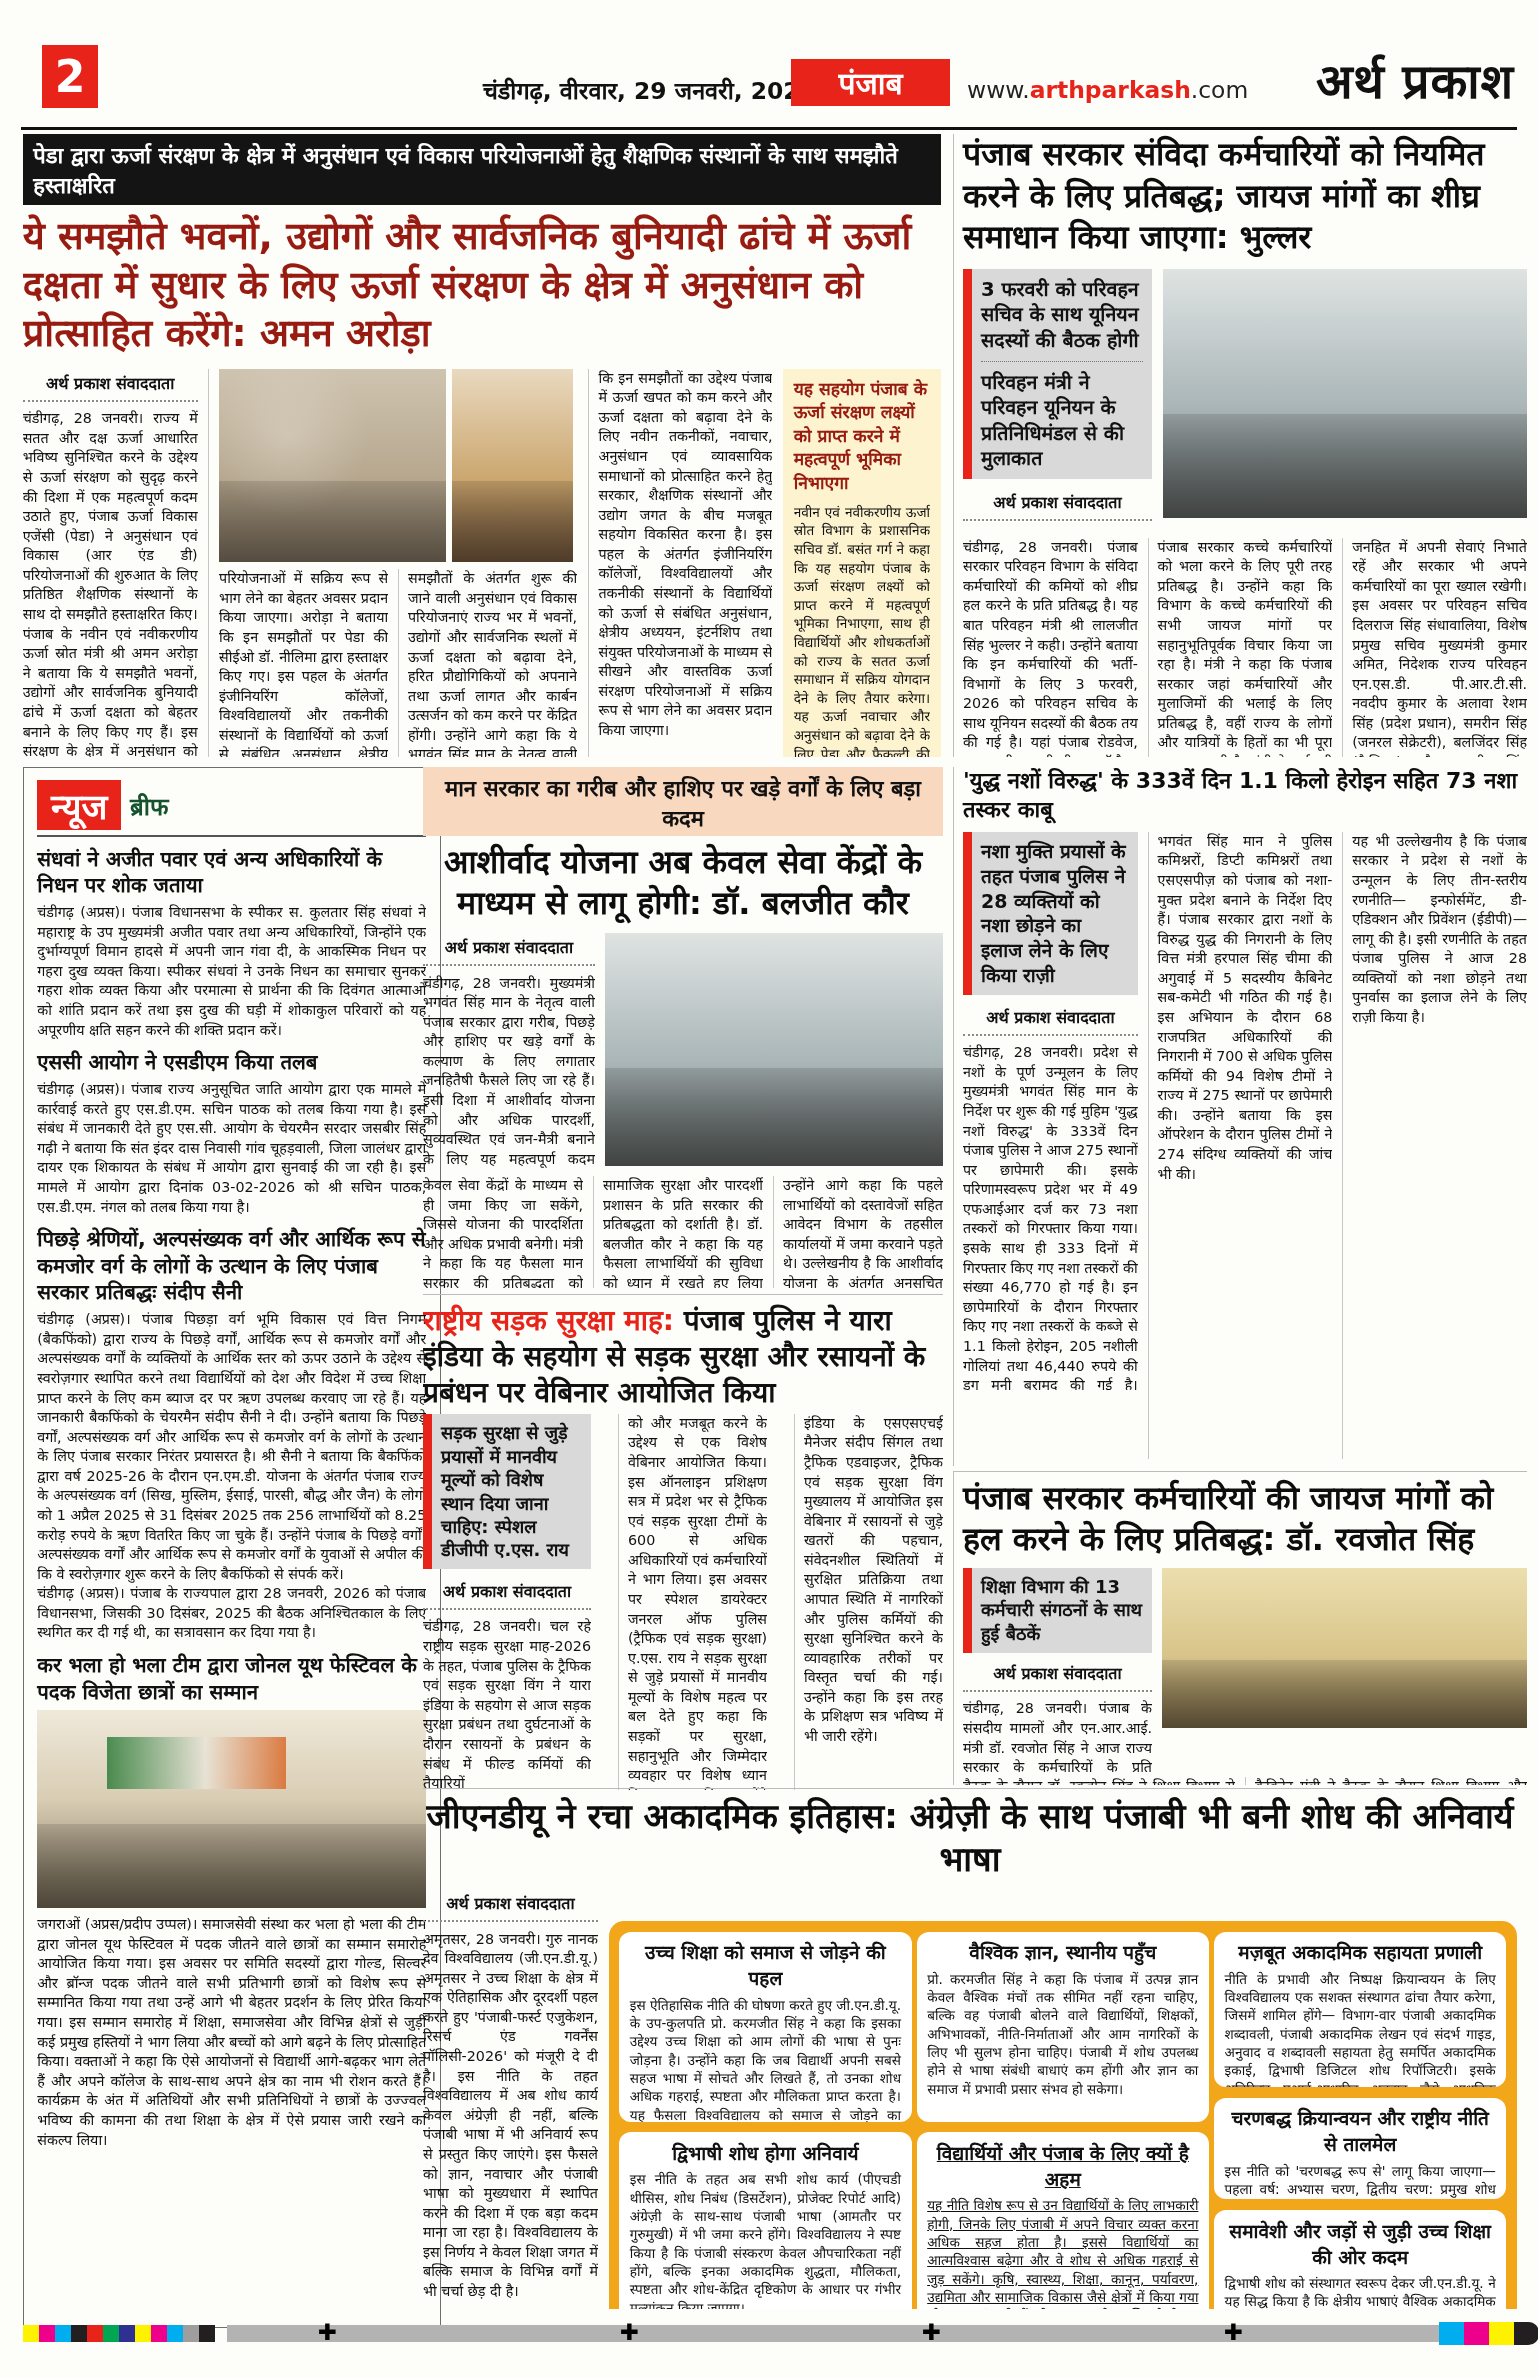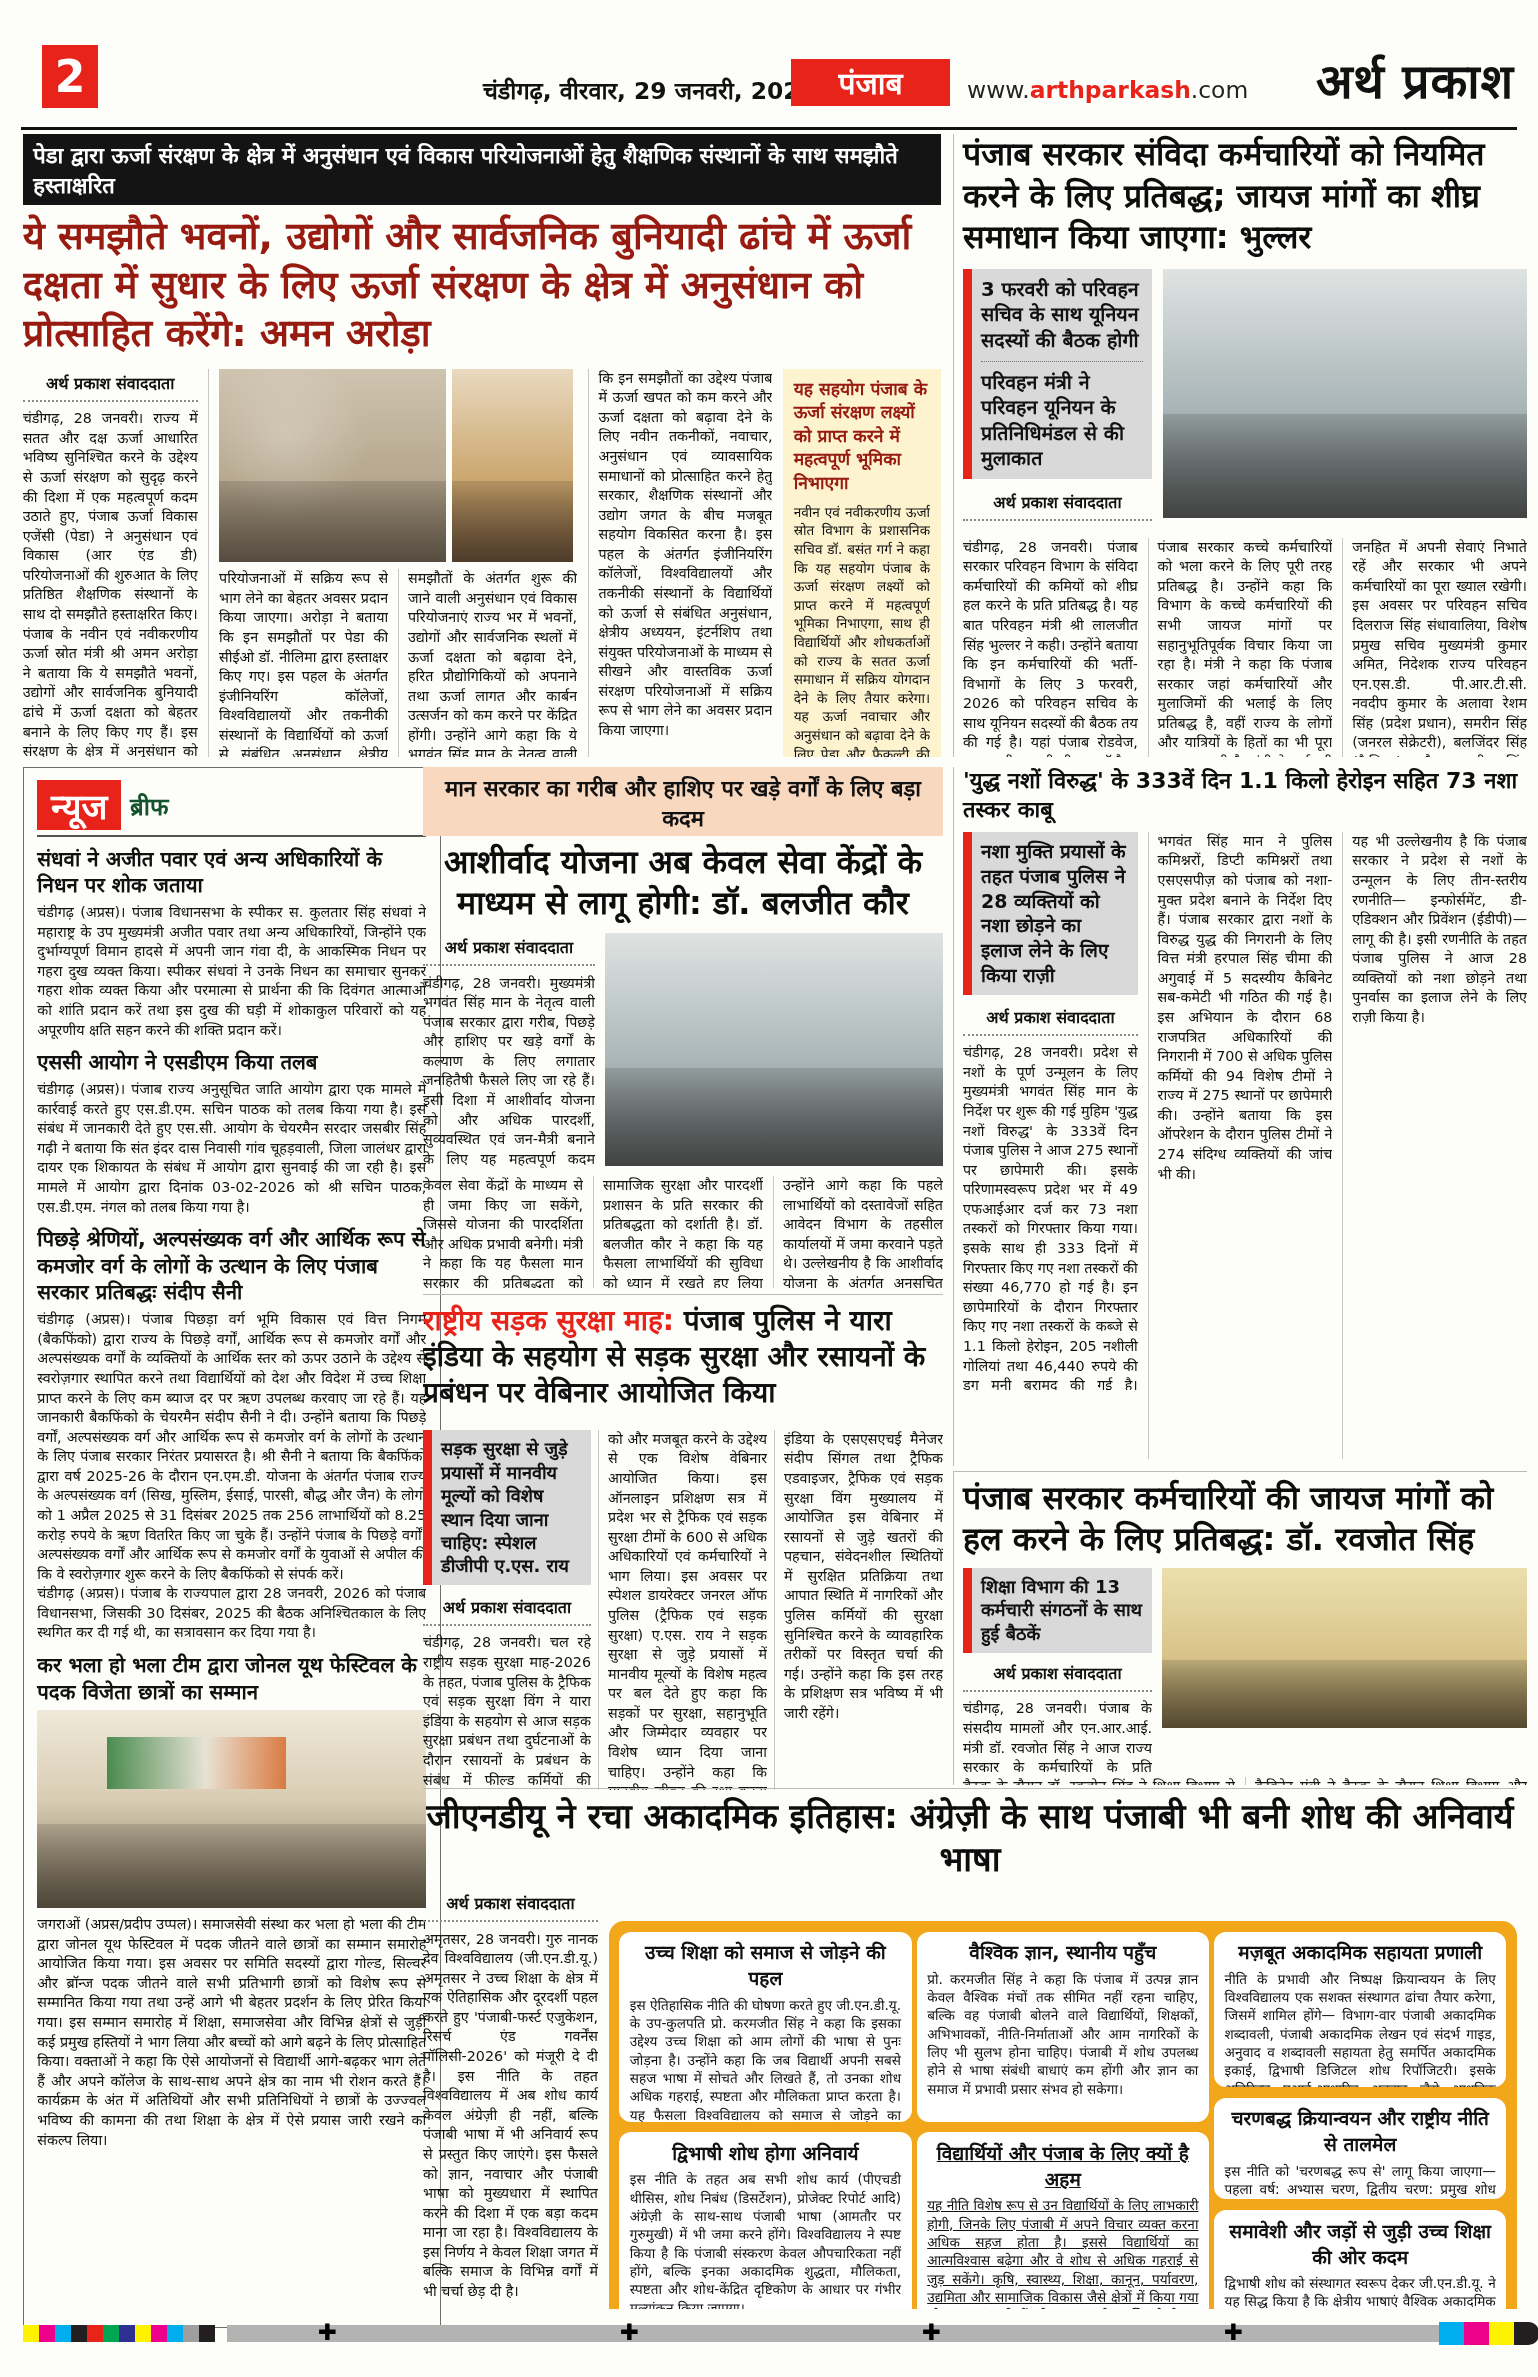--- a/index.html
+++ b/index.html
@@ -180,21 +180,21 @@
         <div class="byline" style="margin-top:7.6px;">अर्थ प्रकाश संवाददाता</div>
         <div class="txt" style="height:347px;">चंडीगढ़, 28 जनवरी। प्रदेश से नशों के पूर्ण उन्मूलन के लिए मुख्यमंत्री भगवंत सिंह मान के निर्देश पर शुरू की गई मुहिम 'युद्ध नशों विरुद्ध' के 333वें दिन पंजाब पुलिस ने आज 275 स्थानों पर छापेमारी की। इसके परिणामस्वरूप प्रदेश भर में 49 एफआईआर दर्ज कर 73 नशा तस्करों को गिरफ्तार किया गया। इसके साथ ही 333 दिनों में गिरफ्तार किए गए नशा तस्करों की संख्या 46,770 हो गई है। इन छापेमारियों के दौरान गिरफ्तार किए गए नशा तस्करों के कब्जे से 1.1 किलो हेरोइन, 205 नशीली गोलियां तथा 46,440 रुपये की ड्रग मनी बरामद की गई है। उल्लेखनीय है कि मुख्यमंत्री</div>
       </div>
       <div class="txt vsep" style="flex:1;padding-left:9px;">भगवंत सिंह मान ने पुलिस कमिश्नरों, डिप्टी कमिश्नरों तथा एसएसपीज़ को पंजाब को नशा-मुक्त प्रदेश बनाने के निर्देश दिए हैं। पंजाब सरकार द्वारा नशों के विरुद्ध युद्ध की निगरानी के लिए वित्त मंत्री हरपाल सिंह चीमा की अगुवाई में 5 सदस्यीय कैबिनेट सब-कमेटी भी गठित की गई है। इस अभियान के दौरान 68 राजपत्रित अधिकारियों की निगरानी में 700 से अधिक पुलिस कर्मियों की 94 विशेष टीमों ने राज्य में 275 स्थानों पर छापेमारी की। उन्होंने बताया कि इस ऑपरेशन के दौरान पुलिस टीमों ने 274 संदिग्ध व्यक्तियों की जांच भी की।</div>
       <div class="txt vsep" style="flex:1;padding-left:9px;">यह भी उल्लेखनीय है कि पंजाब सरकार ने प्रदेश से नशों के उन्मूलन के लिए तीन-स्तरीय रणनीति— इन्फोर्समेंट, डी-एडिक्शन और प्रिवेंशन (ईडीपी)—लागू की है। इसी रणनीति के तहत पंजाब पुलिस ने आज 28 व्यक्तियों को नशा छोड़ने तथा पुनर्वास का इलाज लेने के लिए राज़ी किया है।</div>
     </div>
   </div>
 
   <div class="blk" style="left:423px;top:1294px;width:520px;height:487px;border-top:0.8px solid #bbb;padding-top:7.6px;">
     <div style="font-size:28px;font-weight:800;line-height:1.3;text-align:left;"><span style="color:#e8231a;">राष्ट्रीय सड़क सुरक्षा माह:</span><span> पंजाब पुलिस ने यारा इंडिया के सहयोग से सड़क सुरक्षा और रसायनों के प्रबंधन पर वेबिनार आयोजित किया</span></div>
-    <div class="cols" style="gap:7px;margin-top:18px;height:378px;justify-content:center;">
+    <div class="cols" style="gap:27px;margin-top:2px;height:378px;justify-content:center;">
       <div style="flex:0 0 168px;">
         <div class="graybox" style="font-size:18px;">सड़क सुरक्षा से जुड़े प्रयासों में मानवीय मूल्यों को विशेष स्थान दिया जाना चाहिए: स्पेशल डीजीपी ए.एस. राय</div>
         <div class="byline" style="margin-top:7.6px;">अर्थ प्रकाश संवाददाता</div>
         <div class="txt">चंडीगढ़, 28 जनवरी। चल रहे राष्ट्रीय सड़क सुरक्षा माह-2026 के तहत, पंजाब पुलिस के ट्रैफिक एवं सड़क सुरक्षा विंग ने यारा इंडिया के सहयोग से आज सड़क सुरक्षा प्रबंधन तथा दुर्घटनाओं के दौरान रसायनों के प्रबंधन के संबंध में फील्ड कर्मियों की तैयारियों</div>
       </div>
       <div class="txt vsep" style="flex:1;padding-left:9px;">को और मजबूत करने के उद्देश्य से एक विशेष वेबिनार आयोजित किया। इस ऑनलाइन प्रशिक्षण सत्र में प्रदेश भर से ट्रैफिक एवं सड़क सुरक्षा टीमों के 600 से अधिक अधिकारियों एवं कर्मचारियों ने भाग लिया। इस अवसर पर स्पेशल डायरेक्टर जनरल ऑफ पुलिस (ट्रैफिक एवं सड़क सुरक्षा) ए.एस. राय ने सड़क सुरक्षा से जुड़े प्रयासों में मानवीय मूल्यों के विशेष महत्व पर बल देते हुए कहा कि सड़कों पर सुरक्षा, सहानुभूति और जिम्मेदार व्यवहार पर विशेष ध्यान दिया जाना चाहिए। उन्होंने कहा कि मानवीय जीवन की रक्षा करना हर पुलिस कर्मी का नैतिक कर्तव्य है।</div>
       <div class="txt vsep" style="flex:1;padding-left:9px;">इंडिया के एसएसएचई मैनेजर संदीप सिंगल तथा ट्रैफिक एडवाइजर, ट्रैफिक एवं सड़क सुरक्षा विंग मुख्यालय में आयोजित इस वेबिनार में रसायनों से जुड़े खतरों की पहचान, संवेदनशील स्थितियों में सुरक्षित प्रतिक्रिया तथा आपात स्थिति में नागरिकों और पुलिस कर्मियों की सुरक्षा सुनिश्चित करने के व्यावहारिक तरीकों पर विस्तृत चर्चा की गई। उन्होंने कहा कि इस तरह के प्रशिक्षण सत्र भविष्य में भी जारी रहेंगे।</div>
     </div>
   </div>
 

